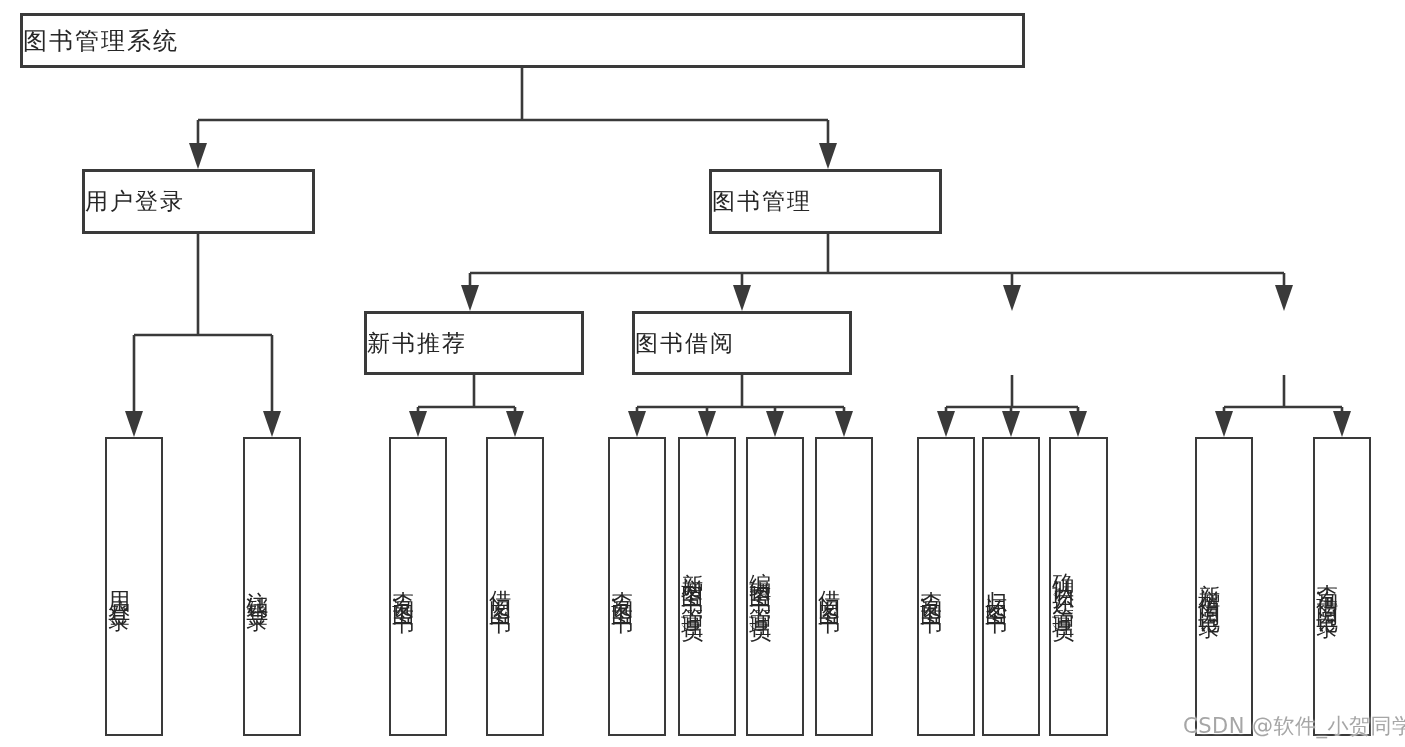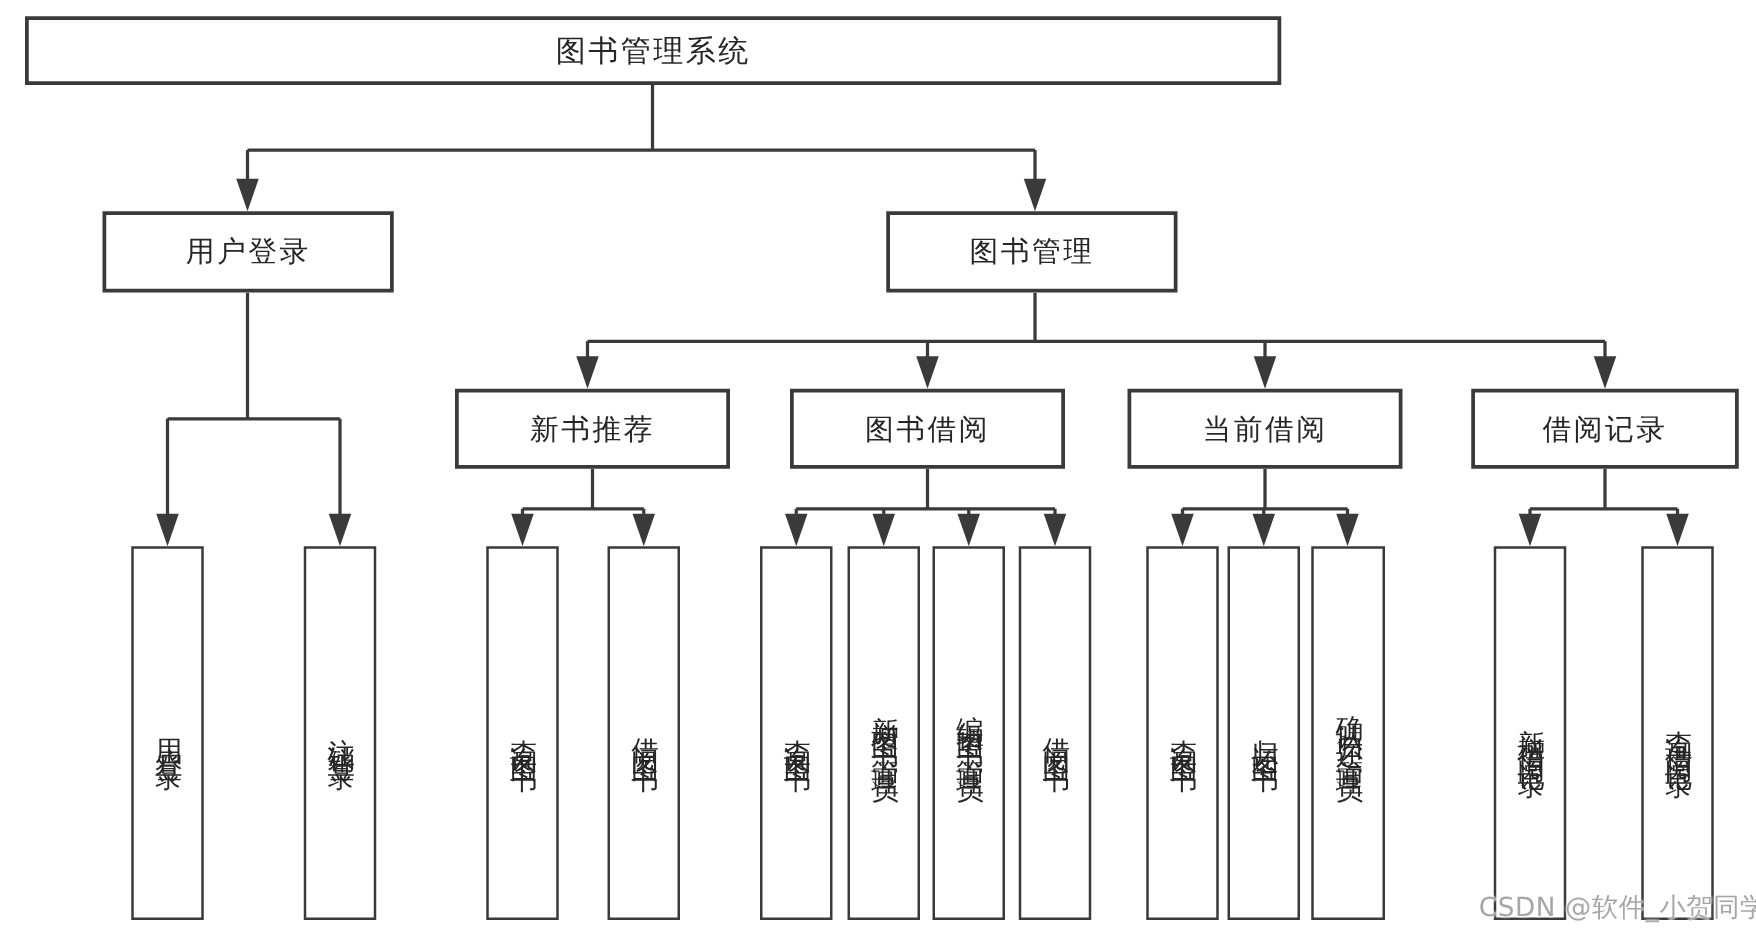--- a/index.html
+++ b/index.html
@@ -22,21 +22,20 @@
     color: var(--line, #3a3a3a);
     pointer-events: none;
   }
   .node {
     position: absolute;
     box-sizing: border-box;
     background: var(--node-bg, #ffffff);
     border: 3px solid var(--line, #3a3a3a);
     display: flex;
     align-items: center;
-    justify-content: center;
     color: var(--text, #262626);
     z-index: 2;
   }
   .h-node .lbl {
     font-size: 23px;
     letter-spacing: 2px;
     white-space: nowrap;
   }
   .root-node .lbl { font-size: 24px; }
   .v-node {
@@ -117,26 +116,20 @@
   <div class="node h-node" style="left:709px;top:169px;width:233px;height:65px">
     <span class="lbl">图书管理</span>
   </div>
 
   <div class="node h-node" style="left:364px;top:311px;width:220px;height:64px">
     <span class="lbl">新书推荐</span>
   </div>
   <div class="node h-node" style="left:632px;top:311px;width:220px;height:64px">
     <span class="lbl">图书借阅</span>
   </div>
-  <div class="node h-node" style="left:902px;top:311px;width:220px;height:64px">
-    <span class="lbl">当前借阅</span>
-  </div>
-  <div class="node h-node" style="left:1177px;top:311px;width:214px;height:64px">
-    <span class="lbl">借阅记录</span>
-  </div>
 
   <div class="node v-node" style="left:105px;top:437px;width:58px;height:299px">
     <span class="lbl">用户登录</span>
   </div>
   <div class="node v-node" style="left:243px;top:437px;width:58px;height:299px">
     <span class="lbl">注销登录</span>
   </div>
 
   <div class="node v-node" style="left:389px;top:437px;width:58px;height:299px">
     <span class="lbl">查询图书</span>

